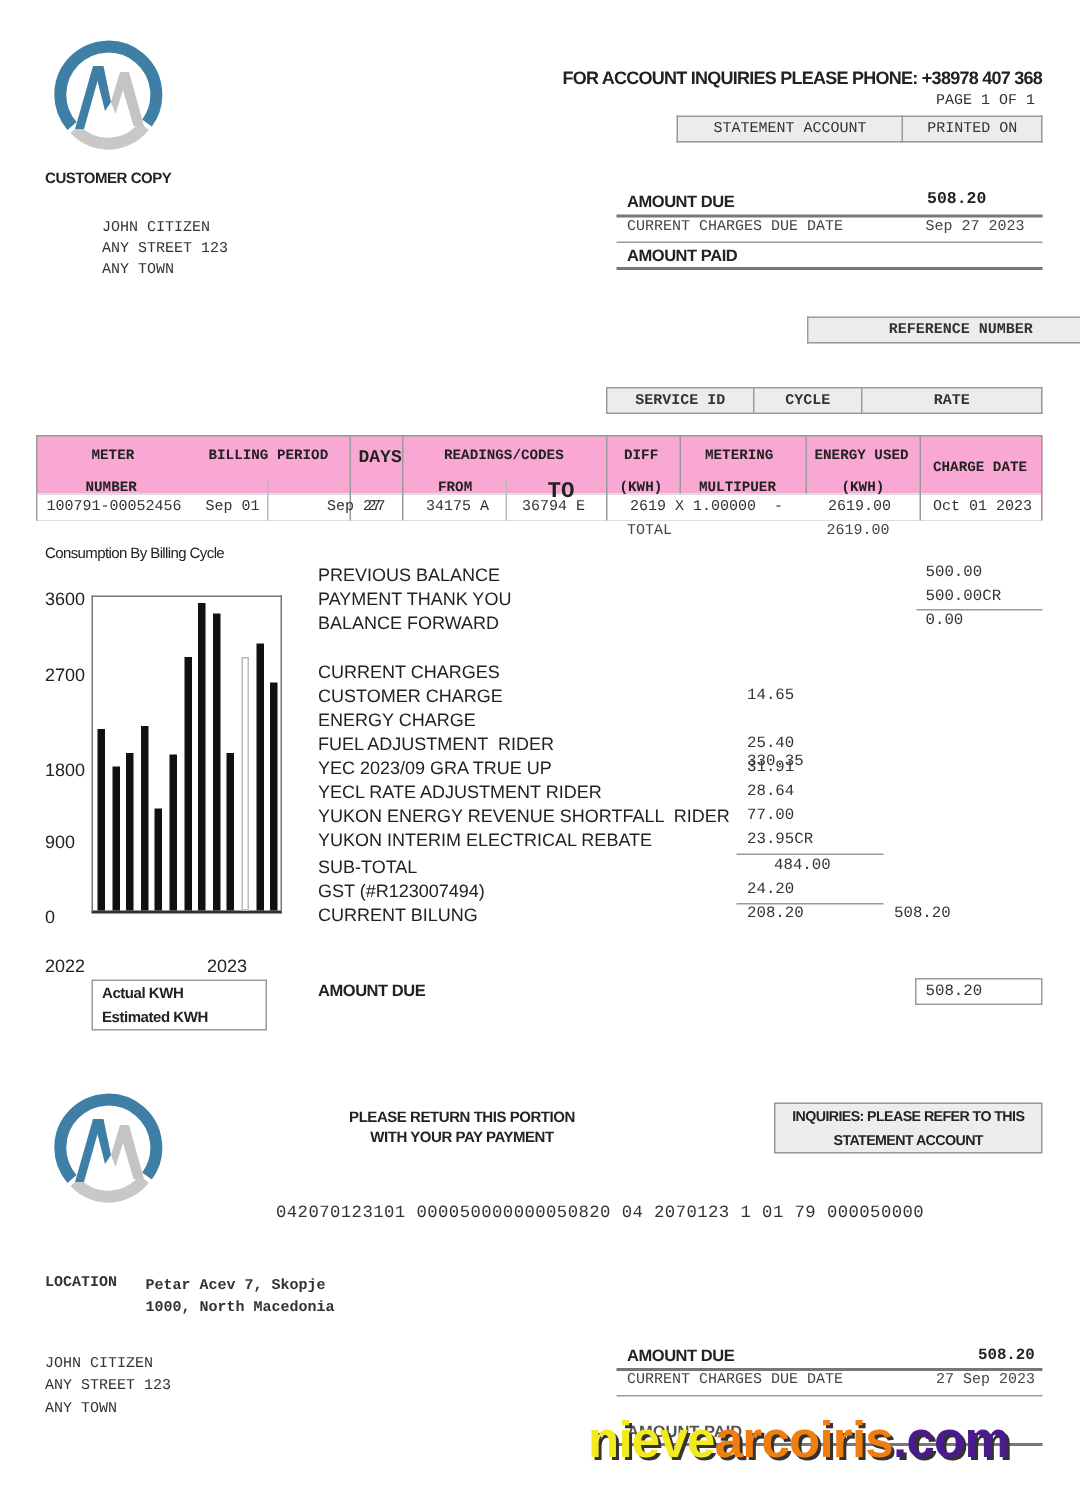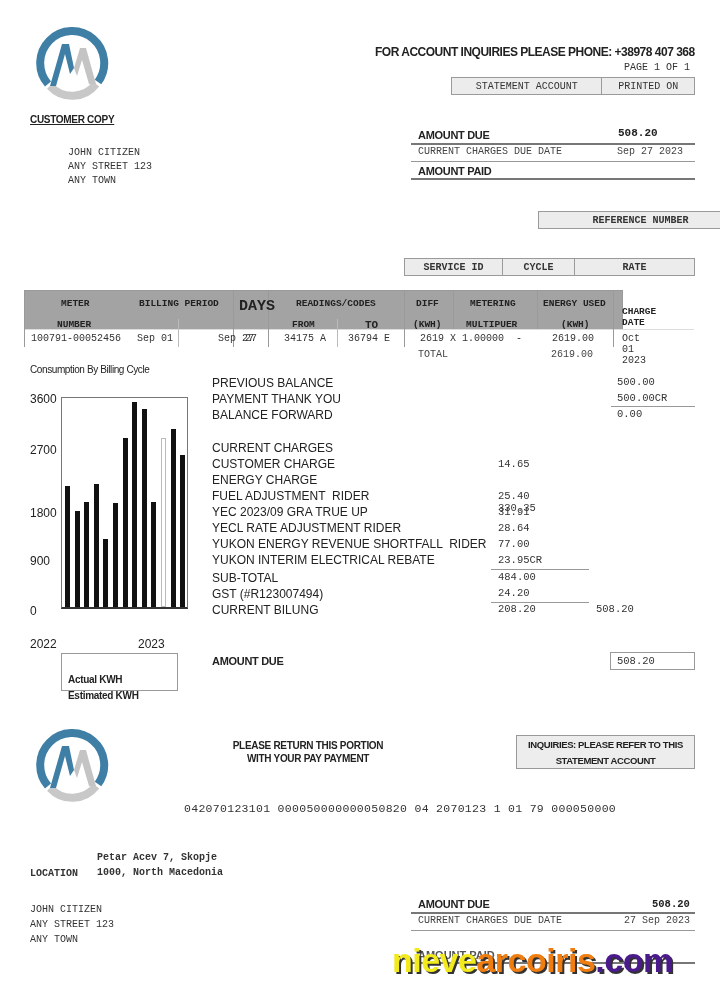--- a/index.html
+++ b/index.html
@@ -22,21 +22,21 @@
 </style>
 </head>
 <body>
 
 <svg class="logo" style="left:36px; top:24px;" viewBox="0 0 74 80">
   <path d="M12 60 A32 32 0 1 1 62 58" fill="none" stroke="#3f7fa6" stroke-width="8"></path>
   <path d="M14 62 A30 30 0 0 0 60 60" fill="none" stroke="#c8c8c8" stroke-width="8"></path>
   <polygon points="14,62 26,20 33,20 38,44 34,50 29,30 20,62" fill="#3f7fa6"></polygon>
   <polygon points="38,44 44,24 50,24 60,60 53,60 46,36 41,52" fill="#c4c4c4"></polygon>
 </svg>
-<div class="abs sans bold" style="left:30px; top:114px; font-size:10px; letter-spacing:-0.3px;text-decoration:underline;">CUSTOMER COPY</div>
+<div class="abs sans bold" style="left:30px; top:114px; font-size:10px; letter-spacing:-0.3px;">CUSTOMER COPY</div>
 
 <div class="abs mono" style="left:68px; top:146px; font-size:10px; line-height:14px; color:#333;">
   <div>JOHN CITIZEN</div>
   <div>ANY STREET 123</div>
   <div>ANY TOWN</div>
 </div>
 
 <div class="abs sans bold" style="left:375px; top:45px; font-size:12px; letter-spacing:-0.5px;">FOR ACCOUNT INQUIRIES PLEASE PHONE: +38978 407 368</div>
 <div class="abs mono" style="right:30px; top:62px; font-size:10px; color:#333;">PAGE 1 OF 1</div>
 
@@ -69,39 +69,39 @@
 <table class="tbl" style="left:404px; top:258px; width:291px;">
   <tbody>
       <tr>
     <th style="width:98px;">SERVICE ID</th>
     <th style="width:72px;">CYCLE</th>
     <th>RATE</th>
   </tr>
 </tbody>
   </table>
 
-<div class="abs" style="left:24px; top:290px; width:599px; height:57px; background:#a3a3a3; border:1px solid #9a9a9a;">
+<div class="abs" style="left:24px; top:290px; width:671px; height:57px; background:#f9a8d4; border:1px solid #9a9a9a;">
   <div class="abs" style="left:0; top:38px; width:669px; height:18px; background:#fff; border-top:1px solid #ddd;"></div>
 
   <div class="abs" style="left:208px; top:0; width:1px; height:56px; background:#9a9a9a;"></div>
   <div class="abs" style="left:243px; top:0; width:1px; height:56px; background:#9a9a9a;"></div>
   <div class="abs" style="left:379px; top:0; width:1px; height:56px; background:#9a9a9a;"></div>
   <div class="abs" style="left:153px; top:28px; width:1px; height:28px; background:#bbb;"></div>
   <div class="abs" style="left:312px; top:28px; width:1px; height:28px; background:#bbb;"></div>
   <div class="abs" style="left:428px; top:0; width:1px; height:38px; background:#9a9a9a;"></div>
   <div class="abs" style="left:512px; top:0; width:1px; height:38px; background:#9a9a9a;"></div>
   <div class="abs" style="left:588px; top:0; width:1px; height:56px; background:#9a9a9a;"></div>
 
   <div class="abs mono bold" style="left:36px; top:7px; font-size:9.5px;">METER</div>
   <div class="abs mono bold" style="left:32px; top:28px; font-size:9.5px;">NUMBER</div>
   <div class="abs mono bold" style="left:114px; top:7px; font-size:9.5px;">BILLING PERIOD</div>
-  <div class="abs mono bold" style="left:214px; top:7px; font-size:15px;">DAYS</div>
+  <div class="abs mono bold" style="left:214px; top:7px; font-size:12px;">DAYS</div>
   <div class="abs mono bold" style="left:271px; top:7px; font-size:9.5px;">READINGS/CODES</div>
   <div class="abs mono bold" style="left:267px; top:28px; font-size:9.5px;">FROM</div>
-  <div class="abs mono bold" style="left:340px; top:28px; font-size:11px;">TO</div>
+  <div class="abs mono bold" style="left:340px; top:28px; font-size:15px;">TO</div>
   <div class="abs mono bold" style="left:391px; top:7px; font-size:9.5px;">DIFF</div>
   <div class="abs mono bold" style="left:388px; top:28px; font-size:9.5px;">(KWH)</div>
   <div class="abs mono bold" style="left:445px; top:7px; font-size:9.5px;">METERING</div>
   <div class="abs mono bold" style="left:441px; top:28px; font-size:9.5px;">MULTIPUER</div>
   <div class="abs mono bold" style="left:518px; top:7px; font-size:9.5px;">ENERGY USED</div>
   <div class="abs mono bold" style="left:536px; top:28px; font-size:9.5px;">(KWH)</div>
   <div class="abs mono bold" style="left:597px; top:15px; font-size:9.5px;">CHARGE DATE</div>
 
   <div class="abs mono" style="left:6px; top:42px; font-size:10px; color:#333;">100791-00052456</div>
   <div class="abs mono" style="left:112px; top:42px; font-size:10px; color:#333;">Sep 01</div>
@@ -134,21 +134,21 @@
     <div class="bar" style="left: 70.2px; height: 205px;"></div>
     <div class="bar" style="left: 79.8px; height: 198px;"></div>
     <div class="bar" style="left: 89.4px; height: 105px;"></div>
     <div class="bar est" style="left: 99px; height: 169px;"></div>
     <div class="bar" style="left: 108.6px; height: 178px;"></div>
     <div class="bar" style="left: 118.2px; height: 152px;"></div>
   </div>
 
 <div class="abs sans" style="left:30px; top:637px; font-size:12px;">2022</div>
 <div class="abs sans" style="left:138px; top:637px; font-size:12px;">2023</div>
-<div class="abs sans bold" style="left:61px; top:653px; width:117px; height:34px; border:1px solid #999; padding:18px 6px; font-size:10px; line-height:16px; letter-spacing:-0.3px;">
+<div class="abs sans bold" style="left:61px; top:653px; width:117px; height:34px; border:1px solid #999; padding:1px 6px; font-size:10px; line-height:16px; letter-spacing:-0.3px;">
   <div>Actual KWH</div>
   <div>Estimated KWH</div>
 </div>
 
 <div class="chg-label" style="top:376px;">PREVIOUS BALANCE</div>
 <div class="chg-label" style="top:392px;">PAYMENT THANK YOU</div>
 <div class="chg-label" style="top:408px;">BALANCE FORWARD</div>
 <div class="chg-val" style="left:617px; top:376px;">500.00</div>
 <div class="chg-val" style="left:617px; top:392px;">500.00CR</div>
 <div class="hline thin" style="left:611px; top:406px; width:84px;"></div>
@@ -167,21 +167,21 @@
     <div class="chg-label" style="top: 521px; white-space: pre;">YECL RATE ADJUSTMENT RIDER</div>
     <div class="chg-val" style="left: 498px; top: 522px;">28.64</div>
     <div class="chg-label" style="top: 537px; white-space: pre;">YUKON ENERGY REVENUE SHORTFALL  RIDER</div>
     <div class="chg-val" style="left: 498px; top: 538px;">77.00</div>
     <div class="chg-label" style="top: 553px; white-space: pre;">YUKON INTERIM ELECTRICAL REBATE</div>
     <div class="chg-val" style="left: 498px; top: 554px;">23.95CR</div>
   </div>
 
 <div class="hline thin" style="left:491px; top:569px; width:98px;"></div>
 <div class="chg-label" style="top:571px;">SUB-TOTAL</div>
-<div class="chg-val" style="left:498px; top:571px;">484.00</div>
+<div class="chg-val" style="left:516px; top:571px;">484.00</div>
 <div class="chg-label" style="top:587px;">GST (#R123007494)</div>
 <div class="chg-val" style="left:498px; top:587px;">24.20</div>
 <div class="hline thin" style="left:491px; top:602px; width:98px;"></div>
 <div class="chg-label" style="top:603px;">CURRENT BILUNG</div>
 <div class="chg-val" style="left:498px; top:603px;">208.20</div>
 <div class="chg-val" style="left:596px; top:603px;">508.20</div>
 
 <div class="abs sans bold" style="left:212px; top:655px; font-size:11px; letter-spacing:-0.3px;">AMOUNT DUE</div>
 <div class="abs mono" style="left:610px; top:652px; width:85px; height:18px; border:1px solid #999; font-size:10.5px; padding:2px 6px; color:#333;">508.20</div>
 
@@ -194,21 +194,21 @@
 <div class="abs sans bold" style="left:208px; top:739px; width:200px; text-align:center; font-size:10px; line-height:13px; letter-spacing:-0.3px;">
   <div>PLEASE RETURN THIS PORTION</div>
   <div>WITH YOUR PAY  PAYMENT</div>
 </div>
 <div class="abs sans bold" style="left:516px; top:735px; width:179px; height:34px; background:#ededed; border:1px solid #999; text-align:center; font-size:9.5px; line-height:16px; letter-spacing:-0.4px; padding-top:1px;">
   <div>INQUIRIES: PLEASE REFER TO THIS</div>
   <div>STATEMENT ACCOUNT</div>
 </div>
 <div class="abs mono" style="left:184px; top:802px; font-size:11.5px; color:#333; letter-spacing:0.3px;">042070123101 000050000000050820 04 2070123 1 01 79 000050000</div>
 
-<div class="abs mono bold" style="left:30px; top:850px; font-size:10px; color:#333;margin-top:18px;">LOCATION</div>
+<div class="abs mono bold" style="left:30px; top:850px; font-size:10px; color:#333;">LOCATION</div>
 <div class="abs mono bold" style="left:97px; top:850px; font-size:10px; line-height:15px; color:#333;">
   <div>Petar Acev 7, Skopje</div>
   <div>1000, North Macedonia</div>
 </div>
 
 <div class="abs mono" style="left:30px; top:902px; font-size:10px; line-height:15px; color:#333;">
   <div>JOHN CITIZEN</div>
   <div>ANY STREET 123</div>
   <div>ANY TOWN</div>
 </div>

